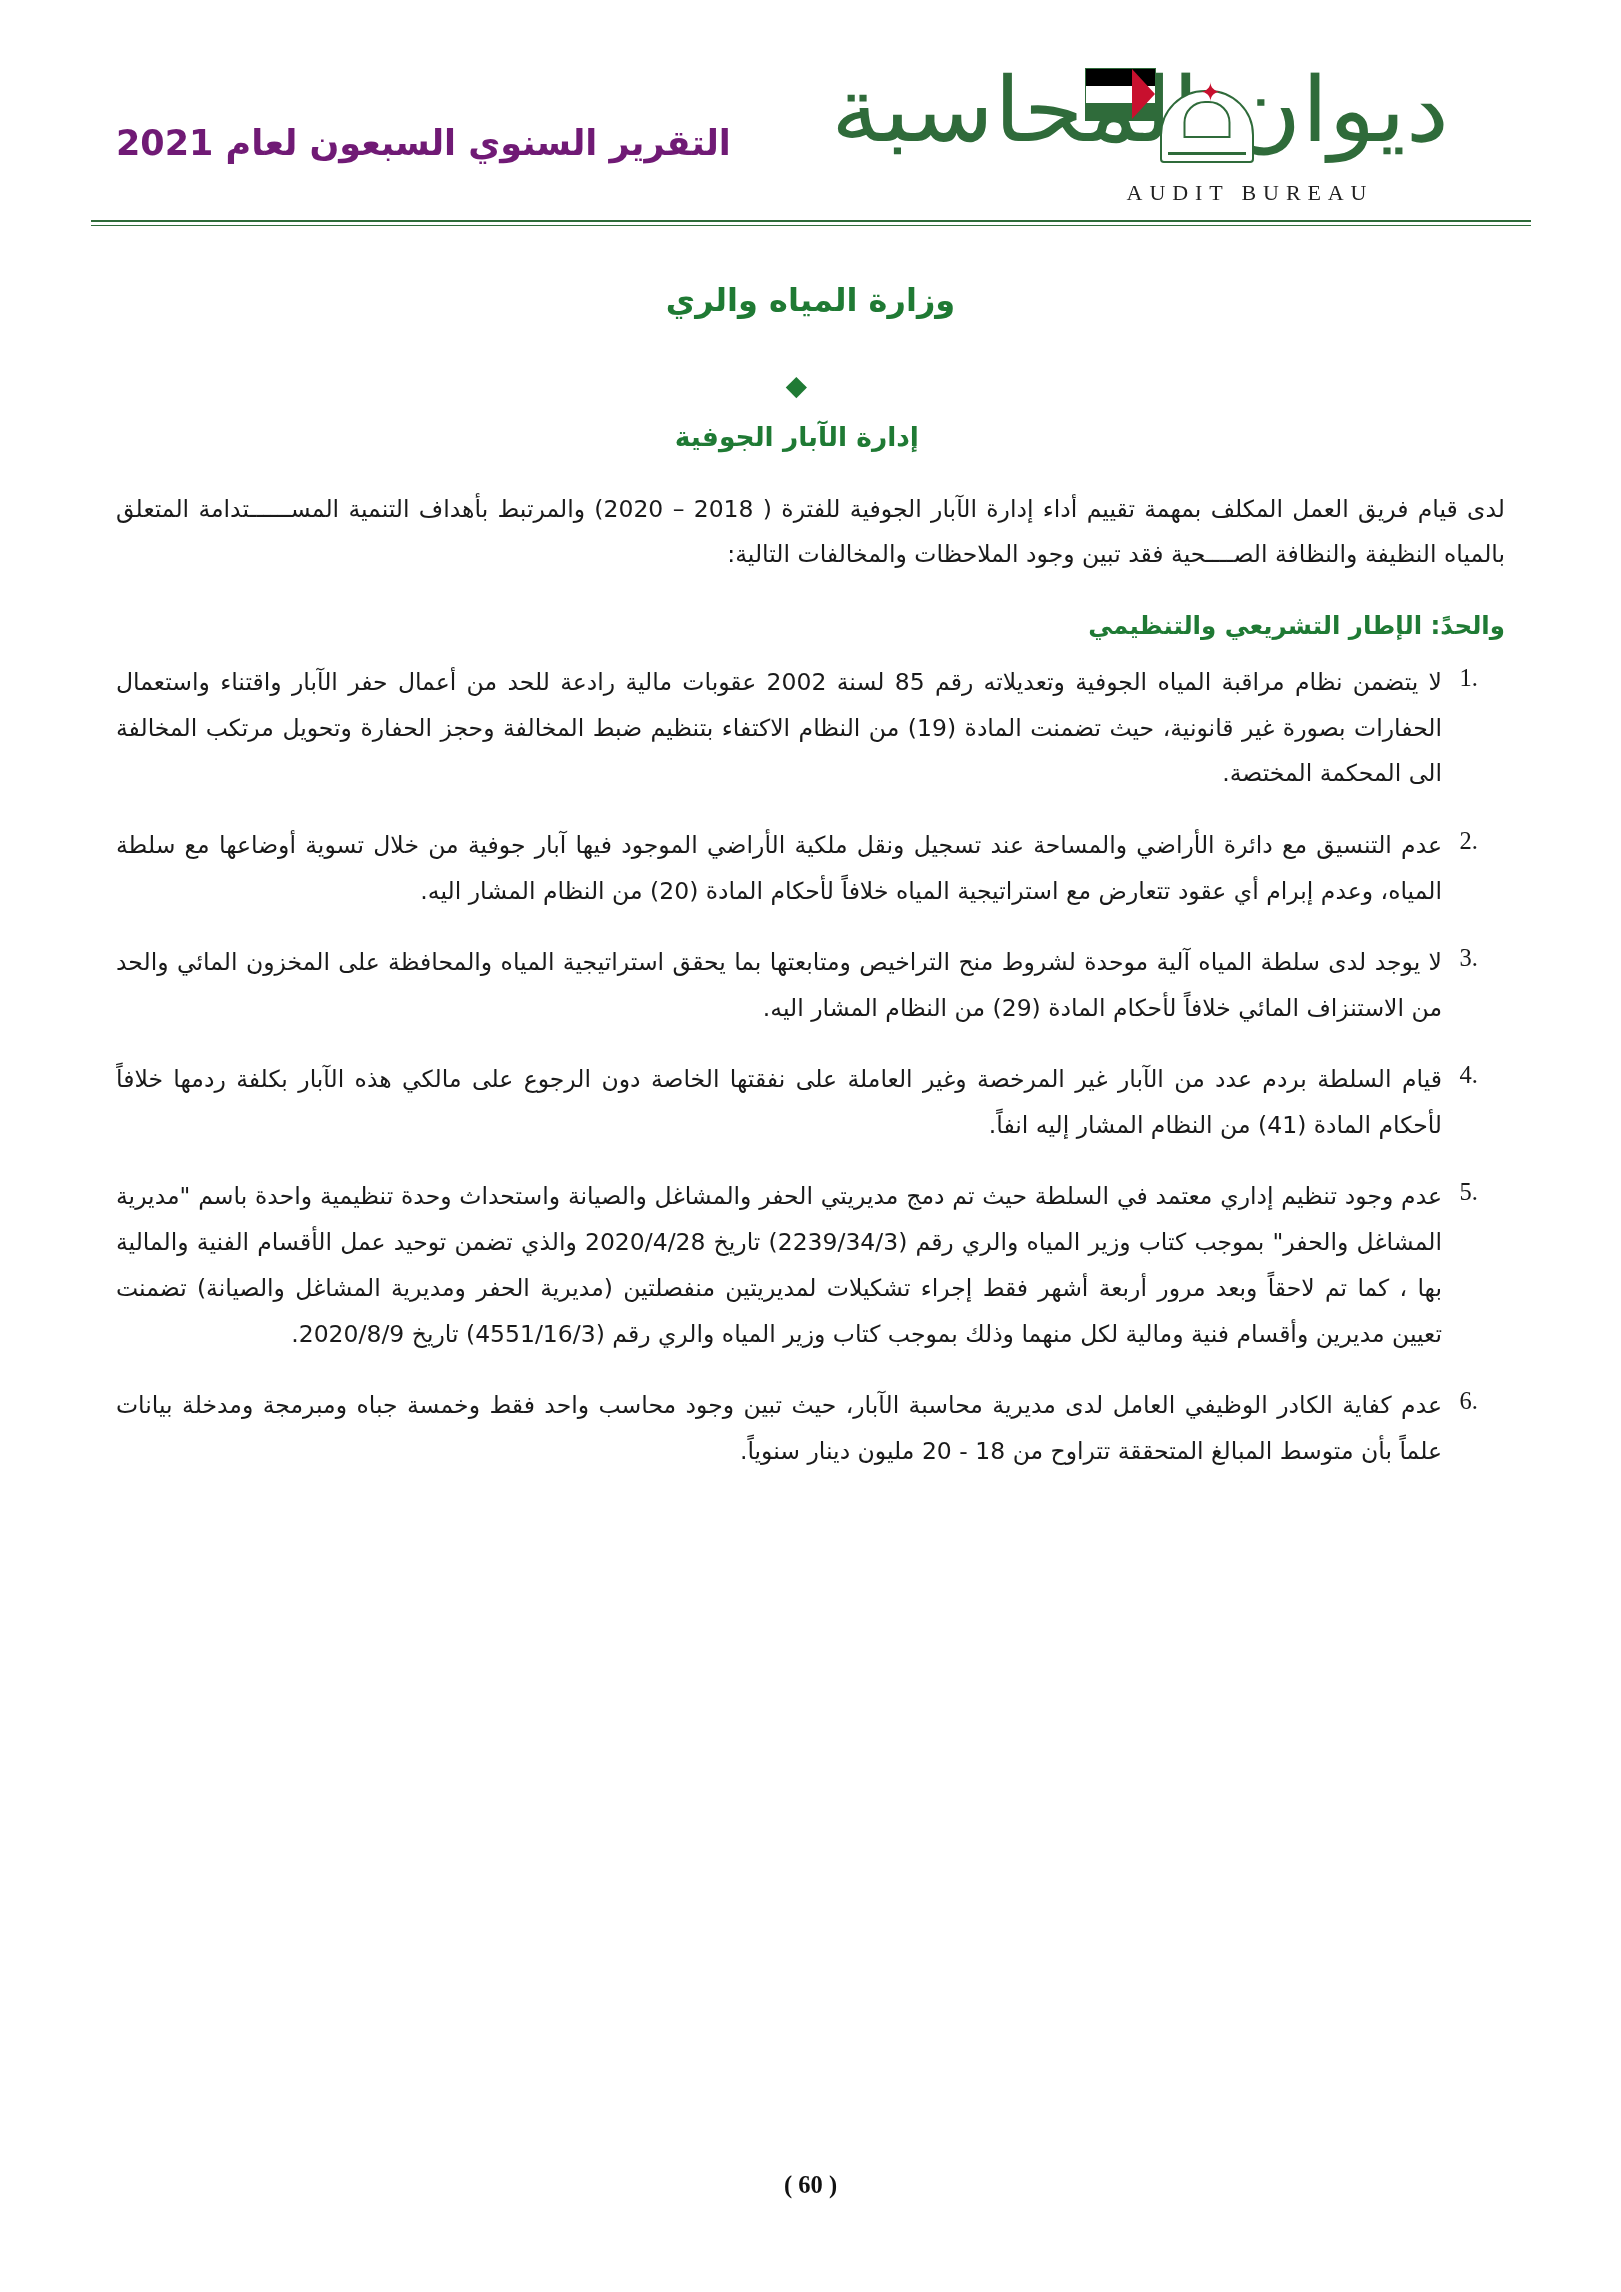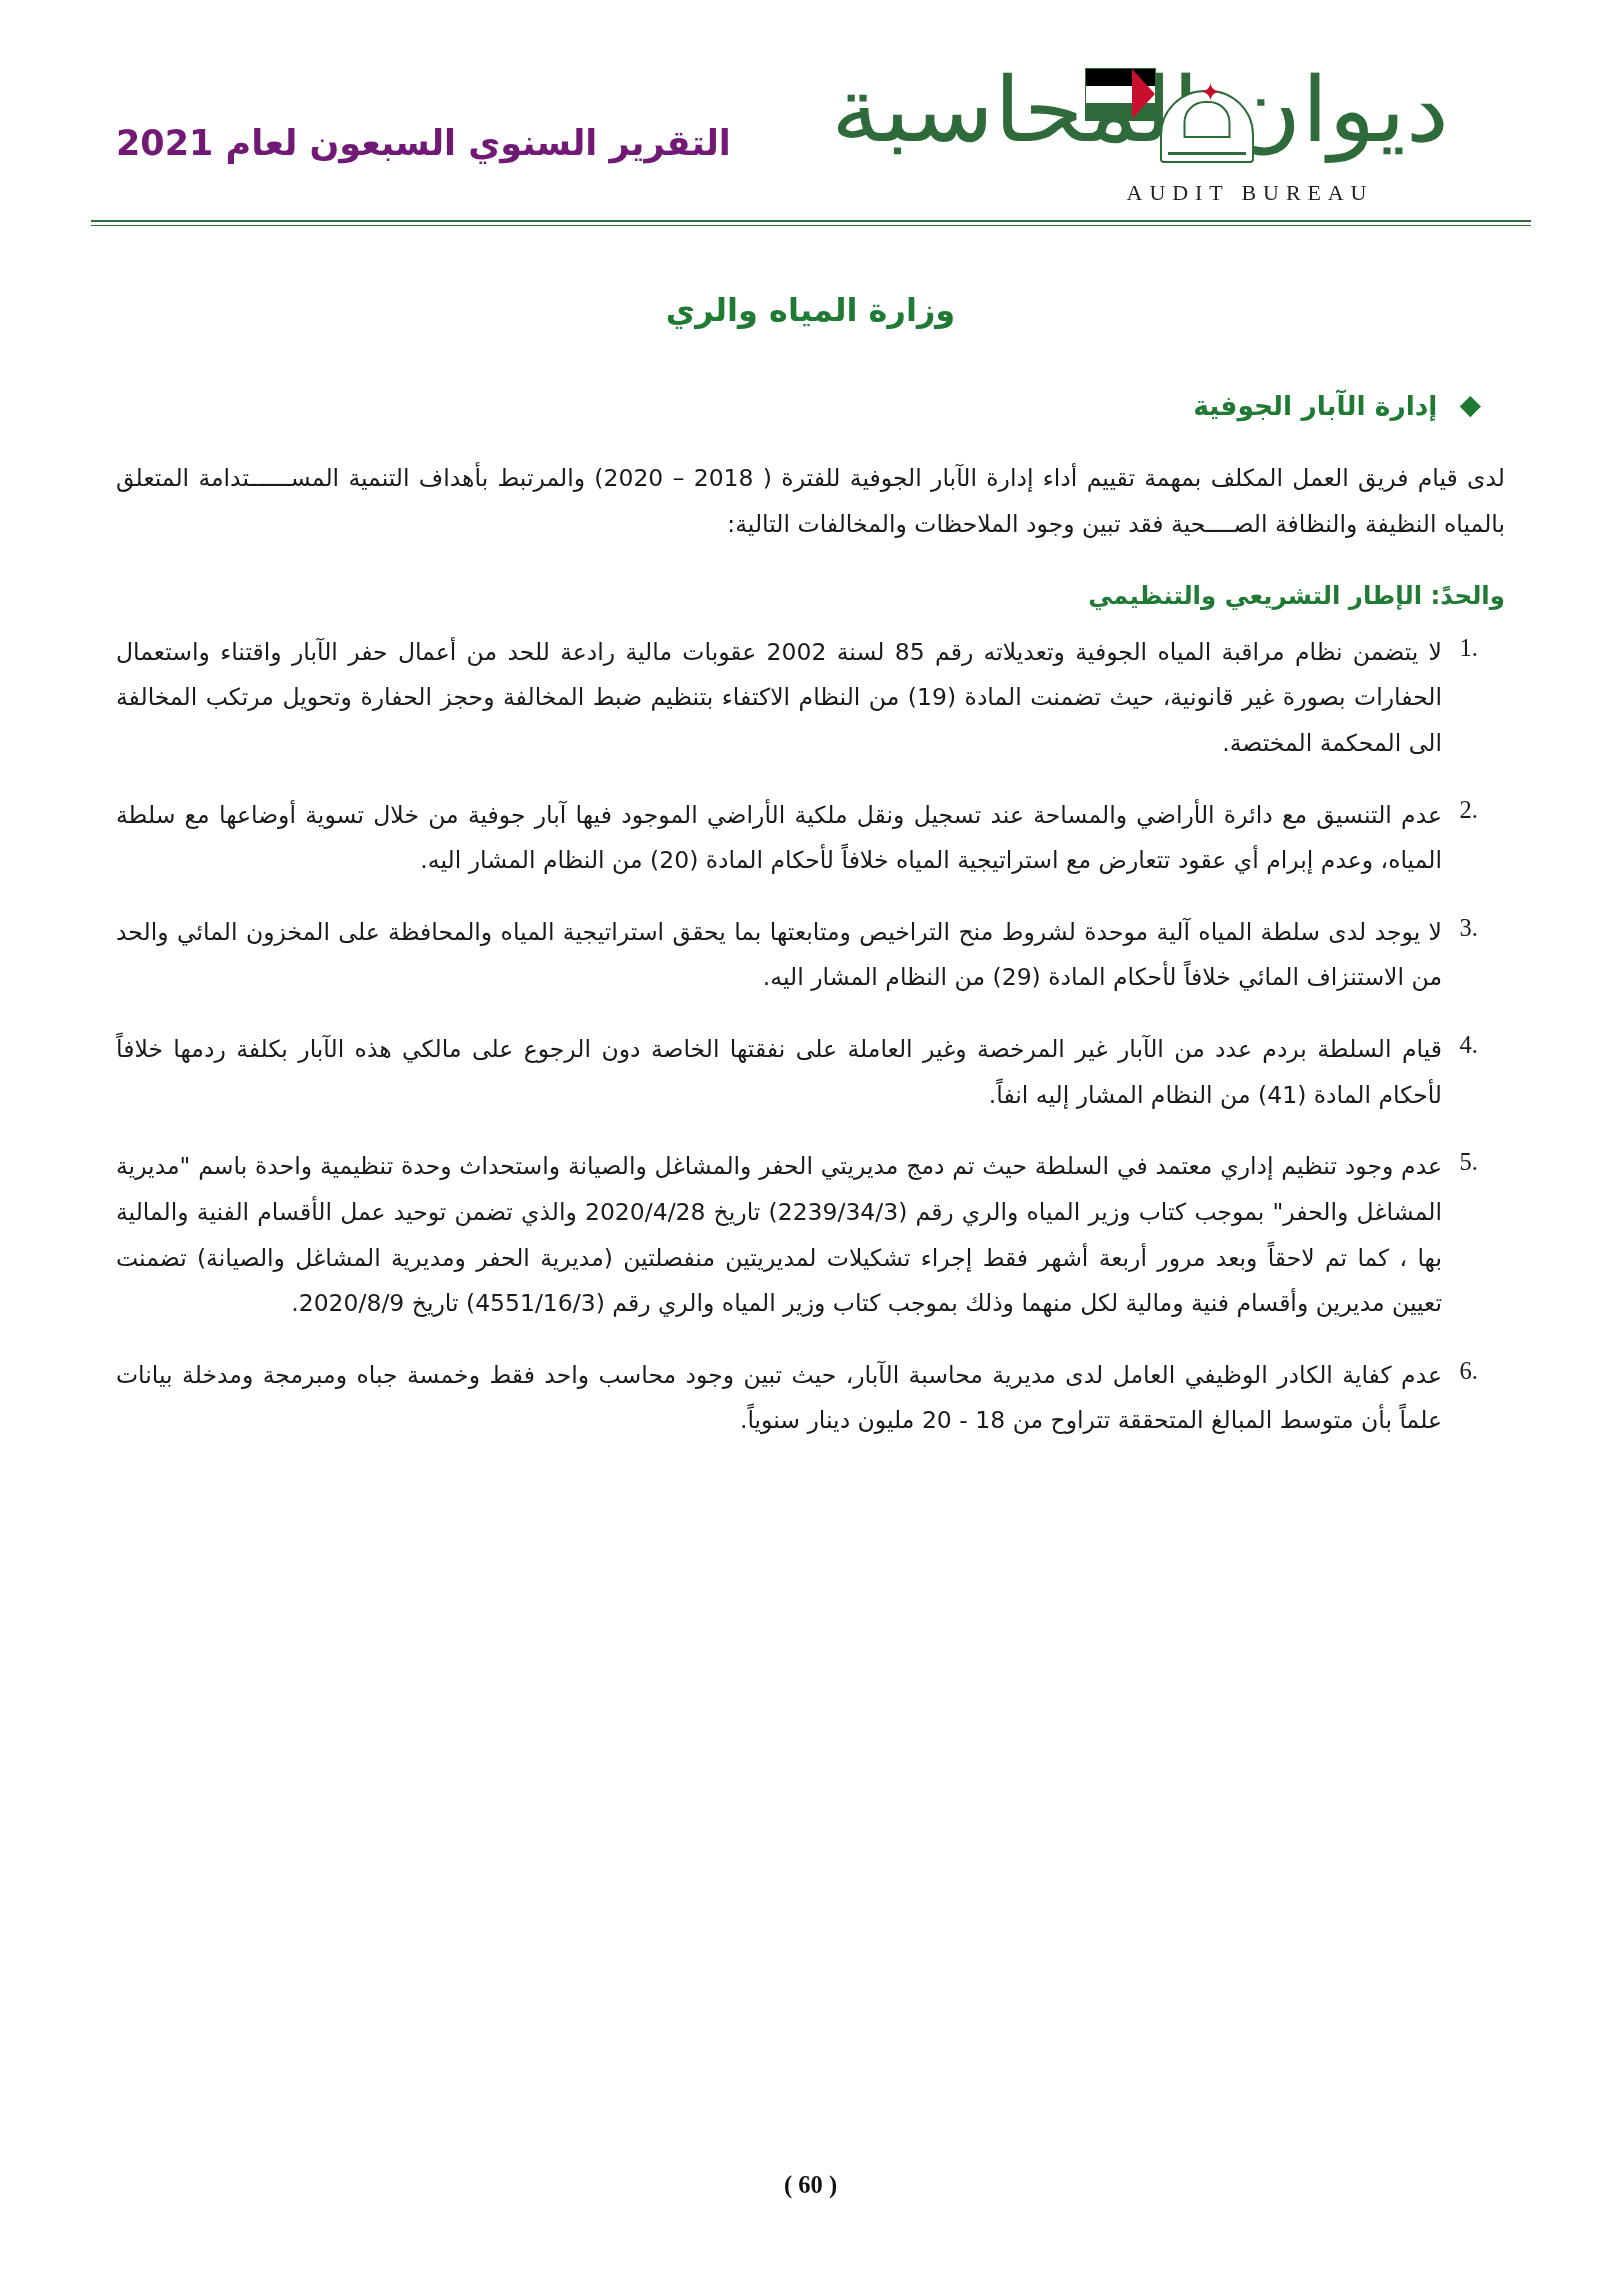--- a/index.html
+++ b/index.html
@@ -141,33 +141,33 @@
     content: "";
     position: absolute;
     left: 0;
     right: 0;
     top: 2.9px;
     border-top: 1px solid #2f6b3a;
   }
 
   
   .content {
-    padding-top: 39px;
+    padding-top: 29px;
   }
   .doc-title {
     text-align: center;
     font-size: 32px;
     font-weight: bold;
     color: #1f7a34;
     margin: 27.4px 0 61px 0;
     letter-spacing: -1px;
   }
   .section-heading {
     display: flex;
-    flex-direction: row;
+    flex-direction: column;
     align-items: center;
     justify-content: flex-start;
     gap: 25.5px;
     margin: 0 27.4px 35px 0;
   }
   .bullet-diamond {
     width: 14.7px;
     height: 14.7px;
     background: #1f7a34;
     transform: rotate(45deg);

